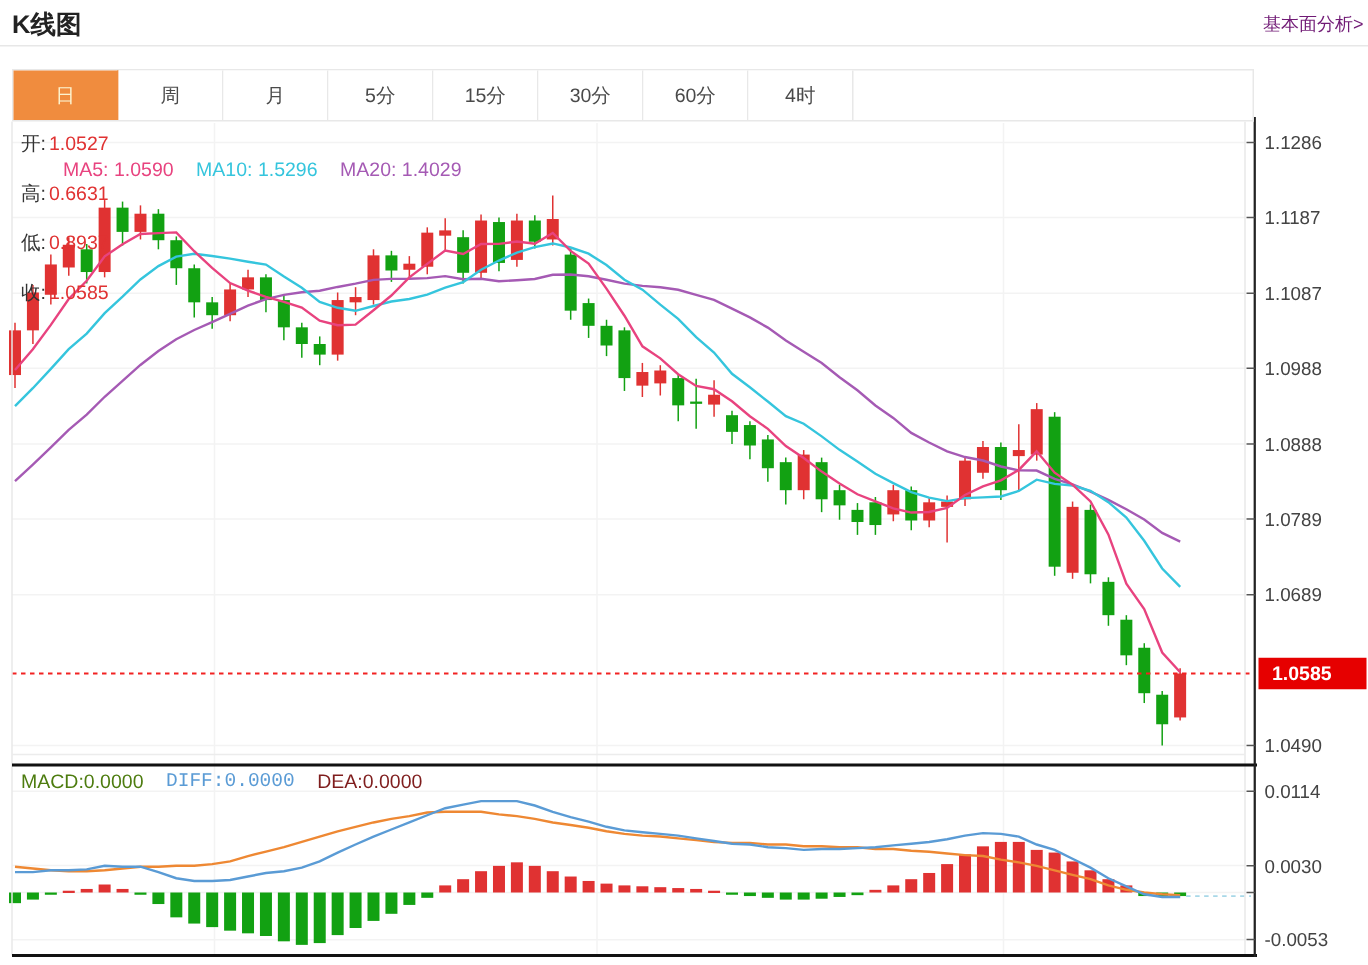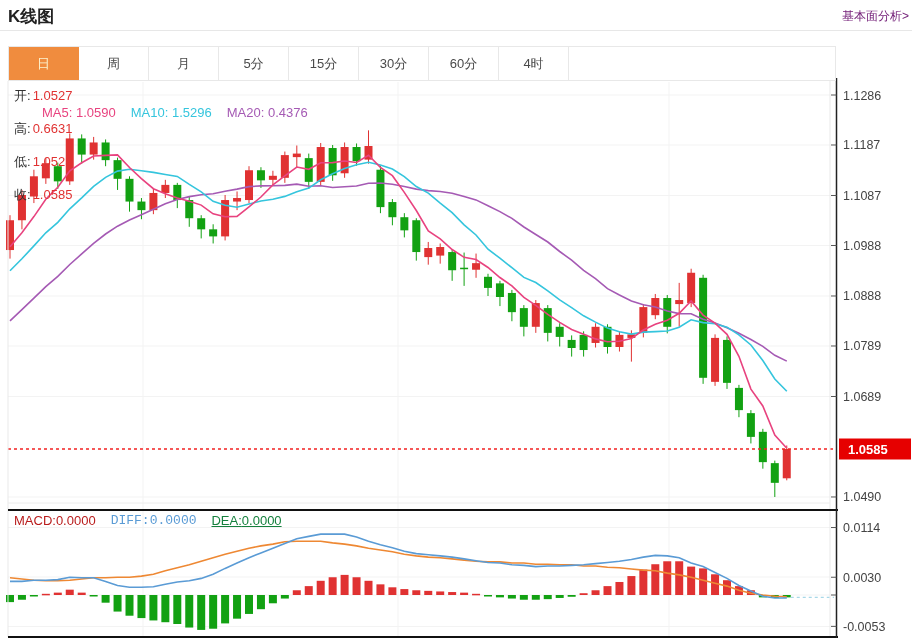--- a/index.html
+++ b/index.html
@@ -17,23 +17,23 @@
   
   .legend-row{display:flex;gap:15px;font-size:13px;z-index:4;white-space:nowrap;}
   #ohlc-row{left:14px;top:87px;flex-direction:column;}
   #ohlc-row .lbl{color:#333;}
   #ohlc-row .val{color:#e03232;margin-left:2px;}
   #ma-row{left:14px;top:105px;margin-left:28px;}
   #ma-row .item.ma5{color:#e8437f;}
   #ma-row .item.ma10{color:#35c5dd;}
   #ma-row .item.ma20{color:#a55ab4;}
   #macd-row{left:14px;top:513px;}
-  #macd-row .item.macd{color:#b91c1c;text-align:right;}
+  #macd-row .item.macd{color:#4d7c0f;text-align:right;}
   #macd-row .item.diff{color:#5a9bd5;font-family:Liberation Mono, monospace;}
-  #macd-row .item.dea{color:#15803d;text-decoration:underline;}
+  #macd-row .item.dea{color:#7f1d1d;}
   #chart-wrap{left:0;top:0;width:912px;height:643px;z-index:1;text-align:right;}
 </style>
 </head>
 <body>
 
 <div class="abs" id="page-title">K线图</div>
 <div class="abs" id="fund-link">基本面分析&gt;</div>
 <div class="abs" id="header-divider"></div>
 
 <div class="abs" id="tabbar">
@@ -44,28 +44,28 @@
   <div class="tab">15分</div>
   <div class="tab">30分</div>
   <div class="tab">60分</div>
   <div class="tab">4时</div>
   <div class="tab-filler"></div>
 </div>
 
 <div class="abs legend-row" id="ohlc-row">
   <span class="item"><span class="lbl">开:</span><span class="val">1.0527</span></span>
   <span class="item"><span class="lbl">高:</span><span class="val">0.6631</span></span>
-  <span class="item"><span class="lbl">低:</span><span class="val">1.0523</span></span>
+  <span class="item"><span class="lbl">低:</span><span class="val">0.8937</span></span>
   <span class="item"><span class="lbl">收:</span><span class="val">1.0585</span></span>
 </div>
 
 <div class="abs legend-row" id="ma-row">
   <span class="item ma5"><span>MA5:</span> <span>1.0590</span></span>
   <span class="item ma10"><span>MA10:</span> <span>1.5296</span></span>
-  <span class="item ma20"><span>MA20:</span> <span>0.4376</span></span>
+  <span class="item ma20"><span>MA20:</span> <span>1.4029</span></span>
 </div>
 
 <div class="abs legend-row" id="macd-row">
   <span class="item macd"><span>MACD:</span><span>0.0000</span></span>
   <span class="item diff"><span>DIFF:</span><span>0.0000</span></span>
   <span class="item dea"><span>DEA:</span><span>0.0000</span></span>
 </div>
 
 <div class="abs" id="chart-wrap">
   <svg id="chart-svg" width="912" height="643" xmlns="http://www.w3.org/2000/svg">

